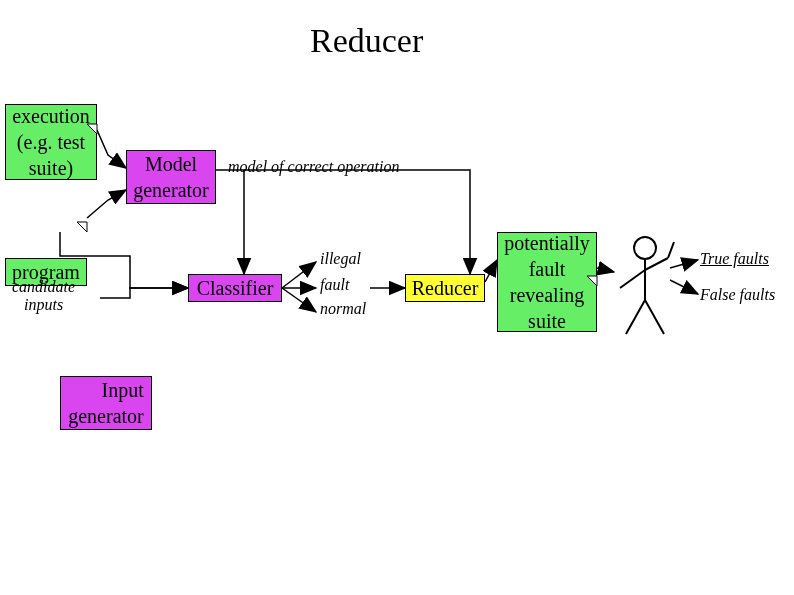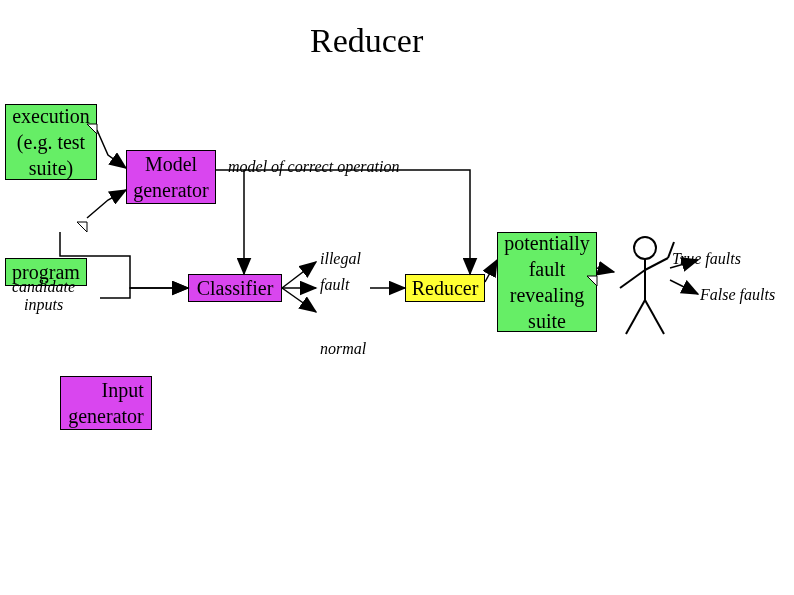--- a/index.html
+++ b/index.html
@@ -68,23 +68,23 @@
 <div class="box blue" style="left:60px; top:376px; width:92px; height:54px; white-space:pre;text-align:right;">Input
 generator</div>
 
 <div class="label italic" style="left:12px; top:278px; white-space:pre; text-align:center;">candidate
 inputs</div>
 
 <div class="label italic" style="left:228px; top:158px;">model of correct operation</div>
 
 <div class="label italic" style="left:320px; top:250px;">illegal</div>
 <div class="label italic" style="left:320px; top:276px;">fault</div>
-<div class="label italic" style="left:320px; top:300px;margin-top:40px;">normal</div>
+<div class="label italic" style="left:320px; top:300px;">normal</div>
 
-<div class="label italic" style="left:672px; top:250px;">True faults</div>
+<div class="label italic" style="left:700px; top:250px;text-decoration:underline;">True faults</div>
 <div class="label italic" style="left:700px; top:286px;">False faults</div>
 
 <svg style="position:absolute; left:610px; top:234px; width:80px; height:110px;">
   <circle cx="35" cy="14" r="11" fill="none" stroke="#000" stroke-width="2"></circle>
   <line x1="35" y1="25" x2="35" y2="66" stroke="#000" stroke-width="2"></line>
   <line x1="35" y1="36" x2="10" y2="54" stroke="#000" stroke-width="2"></line>
   <line x1="35" y1="36" x2="58" y2="24" stroke="#000" stroke-width="2"></line>
   <line x1="58" y1="24" x2="64" y2="8" stroke="#000" stroke-width="2"></line>
   <line x1="35" y1="66" x2="16" y2="100" stroke="#000" stroke-width="2"></line>
   <line x1="35" y1="66" x2="54" y2="100" stroke="#000" stroke-width="2"></line>

